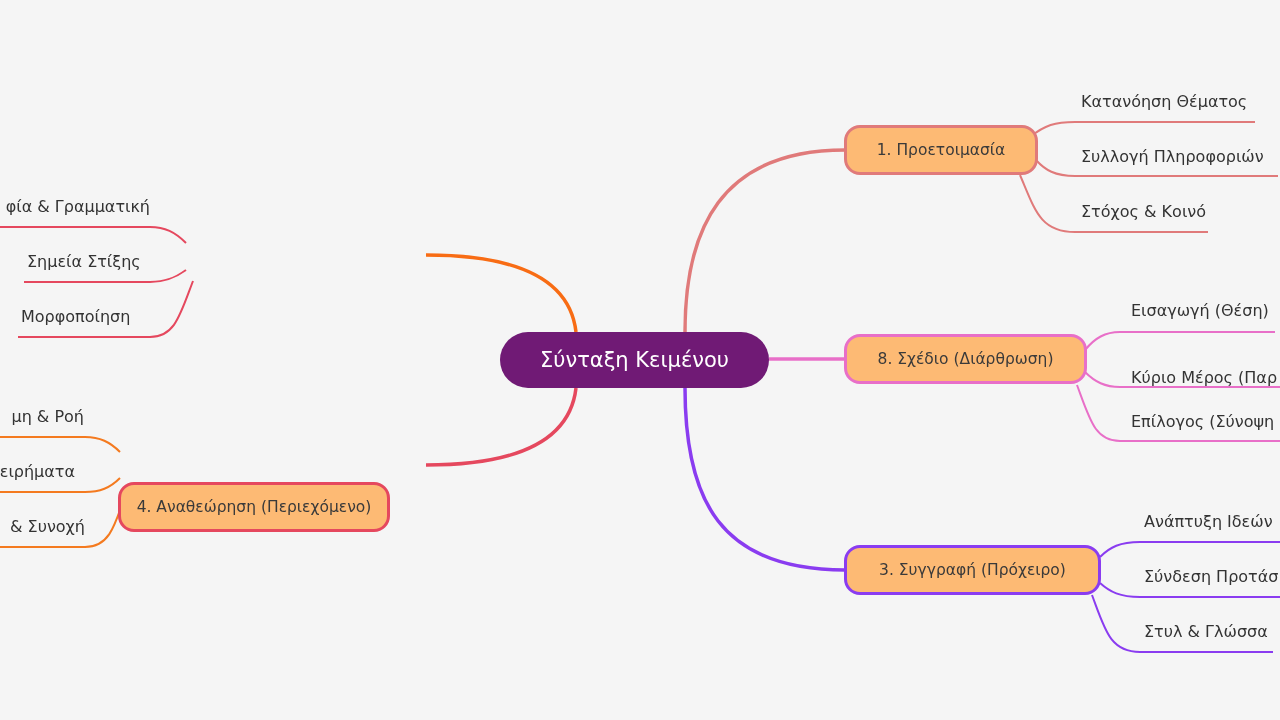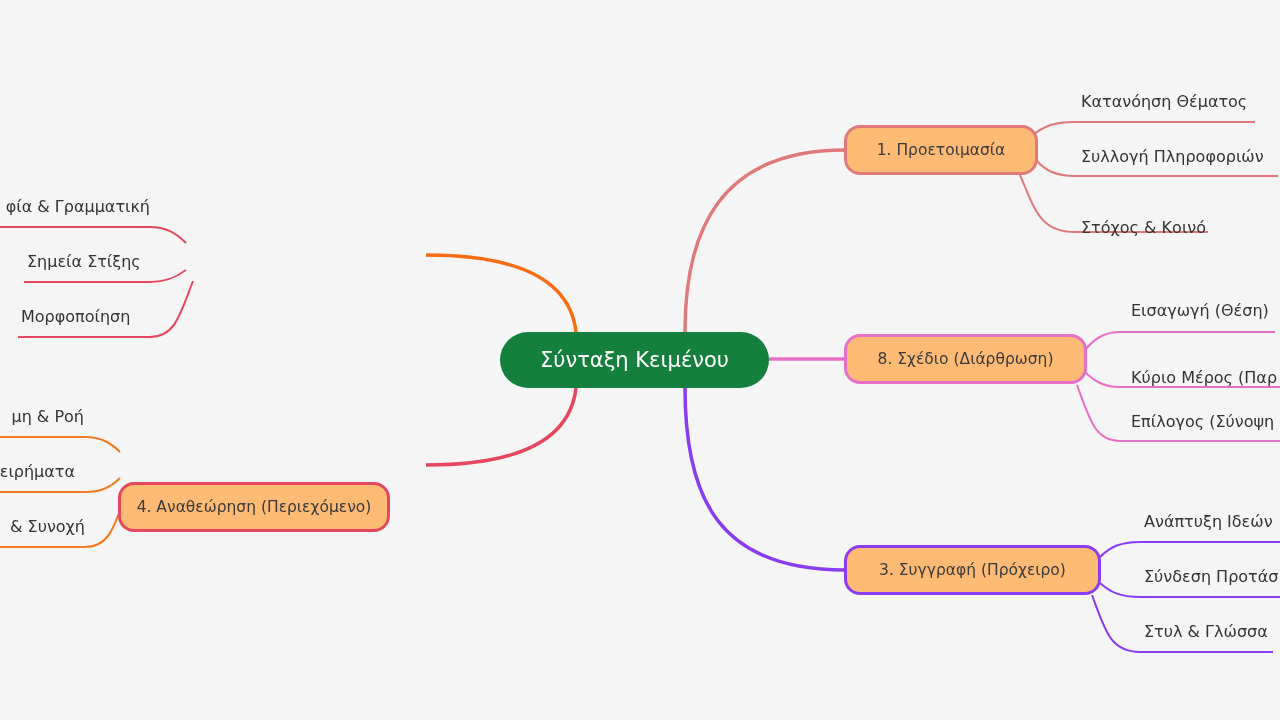--- a/index.html
+++ b/index.html
@@ -18,21 +18,21 @@
     }
     svg#links {
       position: absolute;
       left: 0; top: 0;
       width: 1280px; height: 720px;
     }
     .root {
       position: absolute;
       left: 500px; top: 332px;
       width: 269px; height: 56px;
-      background: #15803d;
+      background: #701a75;
       border-radius: 28px;
       color: #ffffff;
       font-size: 21px;
       display: flex;
       align-items: center;
       justify-content: center;
       box-sizing: border-box;
       white-space: nowrap;
     }
     .topic {
@@ -104,21 +104,21 @@
       <path d="M120 478 C110 488, 100 492, 85 492 L0 492"></path>
       <path d="M127 490 C115 525, 110 547, 85 547 L0 547"></path>
     </g>
   </svg>
 
   <div class="root">Σύνταξη Κειμένου</div>
 
   <div class="topic" style="left:844px; top:125px; width:194px; border-color:#e07a7a;">1. Προετοιμασία</div>
   <div class="sub" style="left:1081px; top:91px;">Κατανόηση Θέματος</div>
   <div class="sub" style="left:1081px; top:146px;">Συλλογή Πληροφοριών</div>
-  <div class="sub" style="left:1081px; top:217px;text-align:right;">Στόχος &amp; Κοινό</div>
+  <div class="sub" style="left:1081px; top:201px;text-align:right;">Στόχος &amp; Κοινό</div>
 
   <div class="topic" style="left:844px; top:334px; width:243px; border-color:#e86fc8;">8. Σχέδιο (Διάρθρωση)</div>
   <div class="sub" style="left:1131px; top:300px;">Εισαγωγή (Θέση)</div>
   <div class="sub" style="left:1131px; top:356px;margin-top:11px;">Κύριο Μέρος (Παρ</div>
   <div class="sub" style="left:1131px; top:411px;">Επίλογος (Σύνοψη</div>
 
   <div class="topic" style="left:844px; top:545px; width:257px; border-color:#8a3cf0;">3. Συγγραφή (Πρόχειρο)</div>
   <div class="sub" style="left:1144px; top:511px;">Ανάπτυξη Ιδεών</div>
   <div class="sub" style="left:1144px; top:566px;">Σύνδεση Προτάσ</div>
   <div class="sub" style="left:1144px; top:621px;">Στυλ &amp; Γλώσσα</div>

